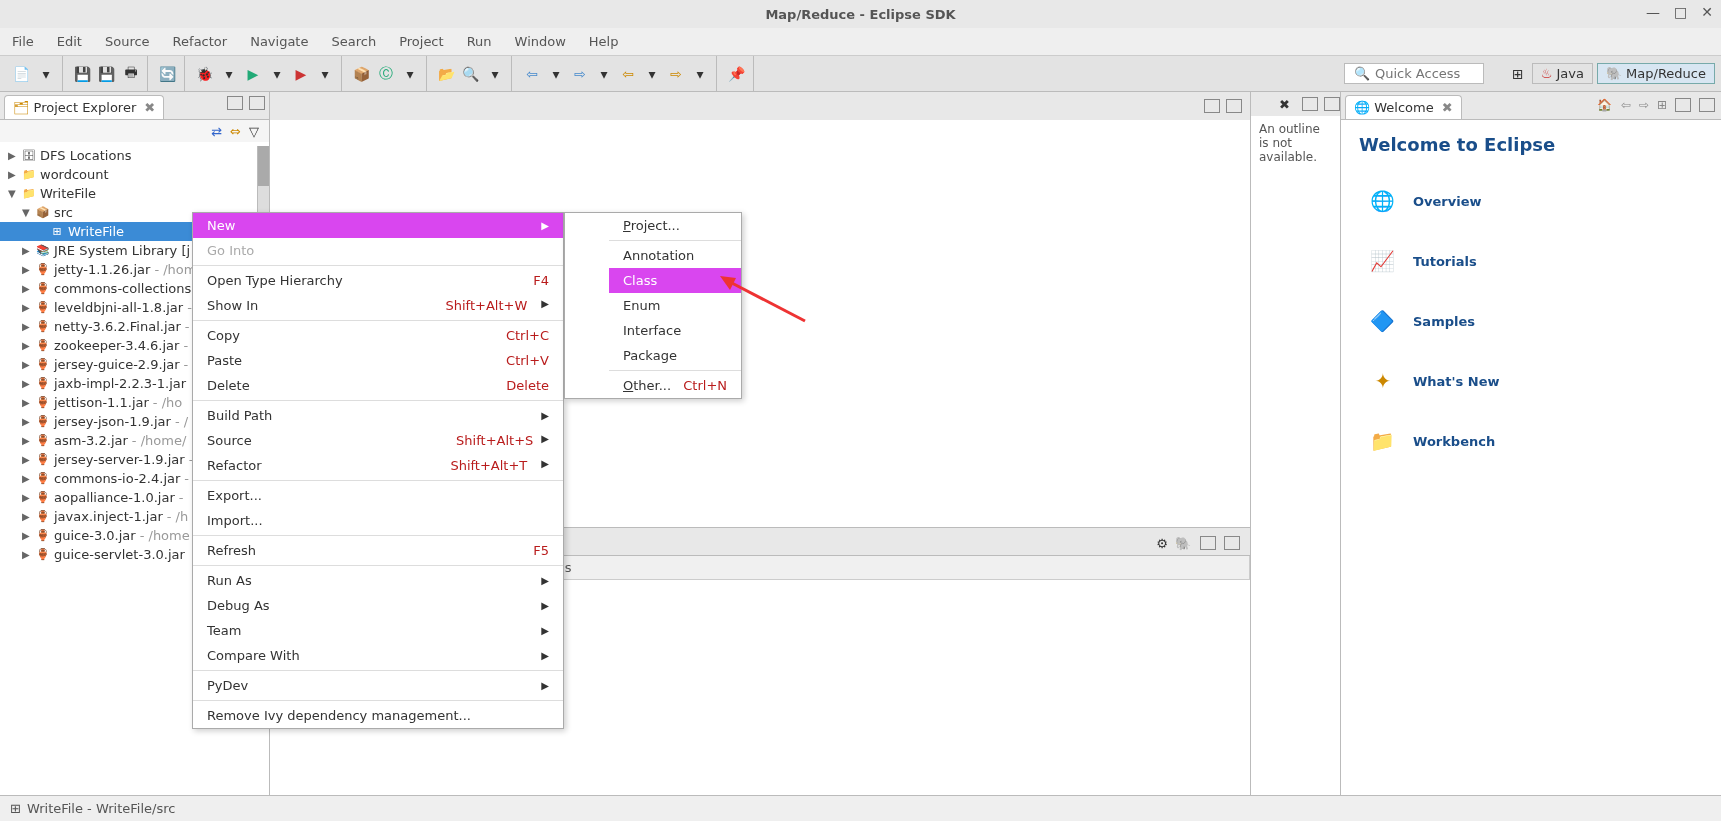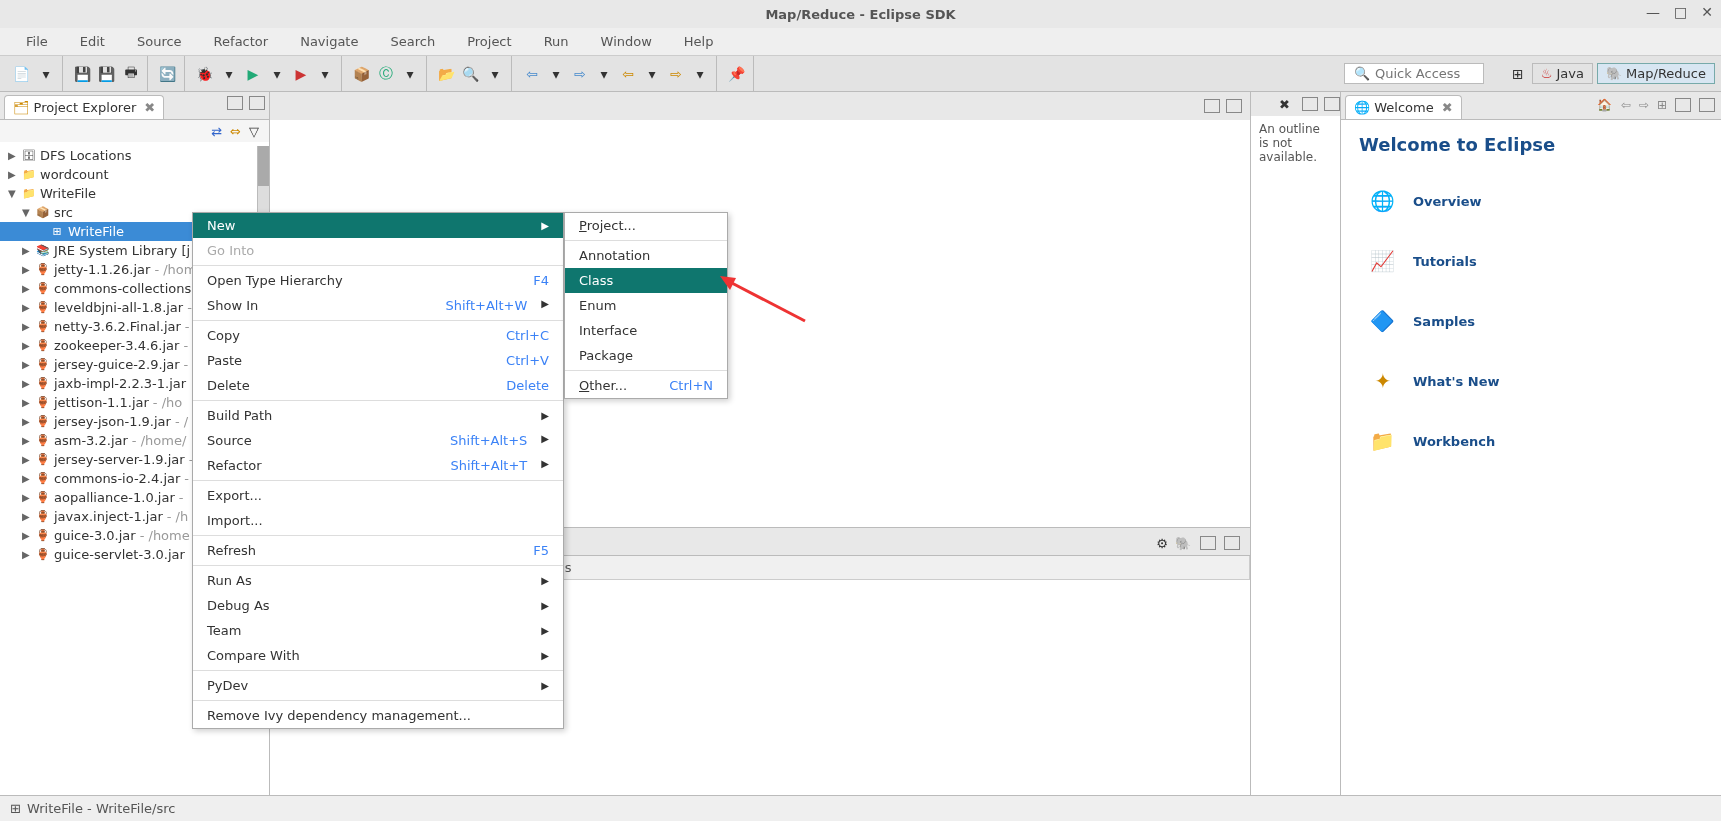--- a/index.html
+++ b/index.html
@@ -3,21 +3,21 @@
 <meta charset="utf-8">
 <style>
 * { box-sizing: border-box; margin: 0; padding: 0; font-family: "DejaVu Sans", "Segoe UI", sans-serif; }
 body { background: #e8e8e8; width: 1721px; height: 821px; overflow: hidden; font-size: 13px; color: #333; }
 
 .title-bar { height: 28px; display:flex; align-items:center; justify-content:center; position:relative; background:#e8e8e8; }
 .title-text { font-weight:bold; color:#555; }
 .window-controls { position:absolute; right:8px; top:4px; display:flex; gap:14px; font-size:14px; color:#555;}
 .window-controls span { cursor:pointer; }
 
-.menu-bar { height:28px; display:flex; align-items:center; padding:0 22px; background:#efefef; border-bottom:1px solid #ccc; gap:24px;}
+.menu-bar { height:28px; display:flex; align-items:center; padding:0 8px; background:#efefef; border-bottom:1px solid #ccc; gap:15px;}
 .menu-bar span { cursor:pointer; color:#555; padding:2px 4px;}
 
 .tool-bar { height:36px; display:flex; align-items:center; background:#e3e3e3; border-bottom:1px solid #bbb; padding:0 6px; gap:4px;}
 .tb-group { display:flex; align-items:center; gap:4px; padding:0 6px; border-right:1px solid #bbb; height:100%;}
 .tb-btn { width:20px; height:20px; display:flex; align-items:center; justify-content:center; font-size:14px; cursor:pointer;}
 .quick-box { margin-left:auto; display:flex; align-items:center; background:#fff; border:1px solid #bbb; padding:2px 10px; width:140px;}
 .quick-box input { border:none; outline:none; width:100%; font-size:13px;}
 .persp { display:flex; align-items:center; gap:4px; margin-left:20px;}
 .persp-btn { border:1px solid #bbb; padding:2px 8px; display:flex; align-items:center; gap:4px; cursor:pointer;}
 .persp-btn.active { background:#d8e6f2; border-color:#7aa; }
@@ -70,25 +70,25 @@
 .welcome-item { display:flex; align-items:center; gap:16px; margin:32px 10px; color:#1a4e8a; font-weight:bold; cursor:pointer;}
 .welcome-item .wicon { width:28px; height:28px; display:flex; align-items:center; justify-content:center; font-size:20px;}
 
 .status-bar { height:26px; border-top:1px solid #bbb; display:flex; align-items:center; padding:0 10px; background:#efefef; color:#555; gap:6px;}
 
 
 .context-menu { position:absolute; background:#fff; border:1px solid #aaa; box-shadow:2px 2px 6px rgba(0,0,0,0.2); z-index:100; font-size:13px;}
 .ctx-main { left:192px; top:212px; width:372px;}
 .ctx-item { display:flex; align-items:center; padding:5px 14px; cursor:pointer; justify-content:space-between;}
 .ctx-item.disabled { color:#aaa;align-items:flex-end;}
-.ctx-item.highlight { background:#0f766e; color:#fff;}
-.ctx-item .shortcut { color:#3b82f6;}
+.ctx-item.highlight { background:#d946ef; color:#fff;}
+.ctx-item .shortcut { color:#b91c1c;}
 .ctx-sep { height:1px; background:#ddd; margin:2px 0;}
 .ctx-arrow { font-size:10px; margin-left:8px;}
-.ctx-sub { left:564px; top:212px; width:164px;}
+.ctx-sub { left:564px; top:212px; width:178px;padding-left:44px;}
 
 .red-arrow { position:absolute; left:720px; top:276px; z-index:200; pointer-events:none;}
 .red-arrow svg { width:90px; height:50px; }
 
 .scrollbar-stub { width:12px; background:#ddd; border-left:1px solid #bbb;}
 .underline-acc { text-decoration:underline;}
 </style>
 </head>
 <body>
 
@@ -460,21 +460,21 @@
       <span>Delete</span>
       <span class="shortcut">Delete</span>
     </div>
   <div class="ctx-sep"></div>
   <div class="ctx-item">
       <span>Build Path</span>
       <span class="ctx-arrow">▶</span>
     </div>
   <div class="ctx-item">
       <span>Source</span>
-      <span style="display:flex;gap:6px;margin-left:37px;">
+      <span style="display:flex;gap:0;margin-left:37px;">
         <span class="shortcut">Shift+Alt+S</span>
         <span class="ctx-arrow">▶</span>
       </span>
     </div>
   <div class="ctx-item">
       <span>Refactor</span>
       <span style="display:flex;gap:6px;">
         <span class="shortcut">Shift+Alt+T</span>
         <span class="ctx-arrow">▶</span>
       </span>

